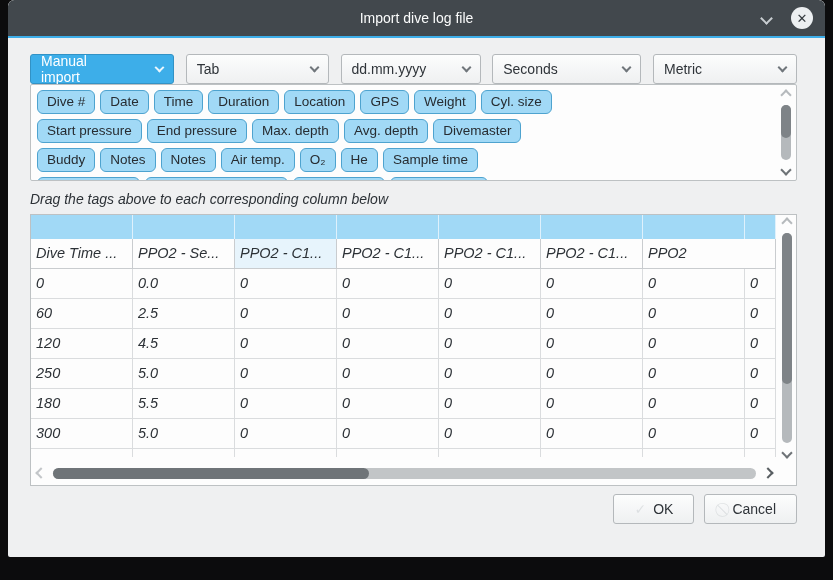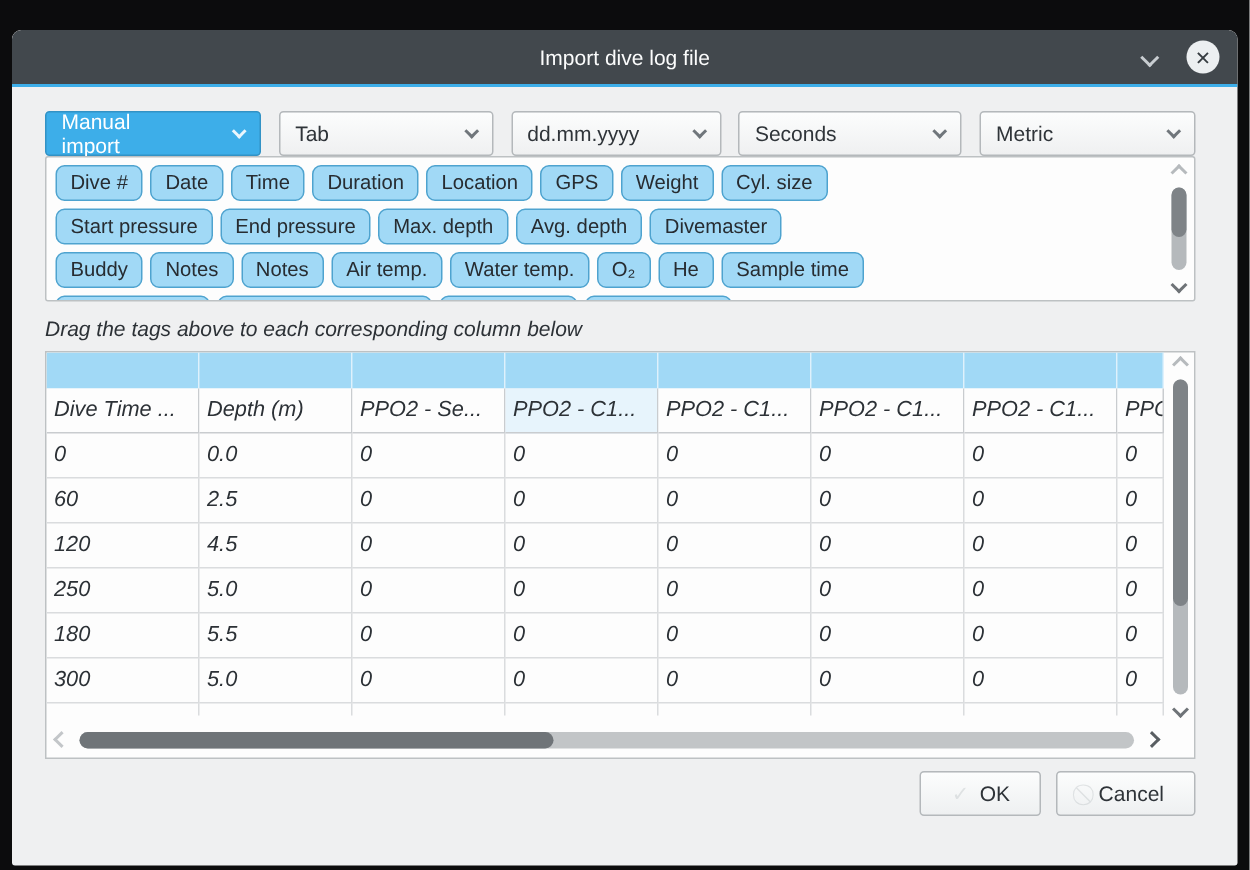--- a/index.html
+++ b/index.html
@@ -4,21 +4,21 @@
 <style>
   * { margin:0; padding:0; box-sizing:border-box; }
   html,body { width:833px; height:580px; }
   body {
     background:#0c0c0d;
     font-family:"Liberation Sans","DejaVu Sans",sans-serif;
     position:relative;
     overflow:hidden;
   }
   .dialog {
-    position:absolute; left:8px; top:20px; width:817px; height:557px;
+    position:absolute; left:8px; top:0; width:817px; height:557px;
     background:#eff0f1; border-radius:6px 6px 2px 2px; overflow:hidden;
   }
   
   .titlebar {
     height:36px; background:#42484d; display:flex; align-items:center;
     justify-content:center; position:relative; border-radius:6px 6px 0 0;
   }
   .titlebar .title { color:#fbfcfc; font-size:14px; }
   .tb-chevron {
     position:absolute; right:54px; top:14px; width:9px; height:9px;
@@ -188,21 +188,20 @@
               <span class="tag">End pressure</span>
               <span class="tag">Max. depth</span>
               <span class="tag">Avg. depth</span>
               <span class="tag">Divemaster</span>
             </div>
             <div class="tag-row">
               <span class="tag">Buddy</span>
               <span class="tag">Notes</span>
               <span class="tag">Notes</span>
               <span class="tag">Air temp.</span>
-              <span class="tag">Water temp.</span>
               <span class="tag">O₂</span>
               <span class="tag">He</span>
               <span class="tag">Sample time</span>
             </div>
             <div class="tag-row">
               <span class="tag">Sample depth</span>
               <span class="tag">Sample temperature</span>
               <span class="tag">Sample pO₂</span>
               <span class="tag">Sample CNS</span>
             </div>
@@ -225,21 +224,20 @@
               <div class="cell"></div>
               <div class="cell"></div>
               <div class="cell"></div>
               <div class="cell"></div>
               <div class="cell"></div>
               <div class="cell"></div>
               <div class="cell last"></div>
             </div>
           <div class="trow head-row" id="head-row">
               <div class="cell">Dive Time ...</div>
-              <div class="cell">Depth (m)</div>
               <div class="cell">PPO2 - Se...</div>
               <div class="cell hl">PPO2 - C1...</div>
               <div class="cell">PPO2 - C1...</div>
               <div class="cell">PPO2 - C1...</div>
               <div class="cell">PPO2 - C1...</div>
               <div class="cell last">PPO2</div>
             </div>
           <div id="data-rows">
               <div class="trow data-row">
                 <div class="cell">0</div>

